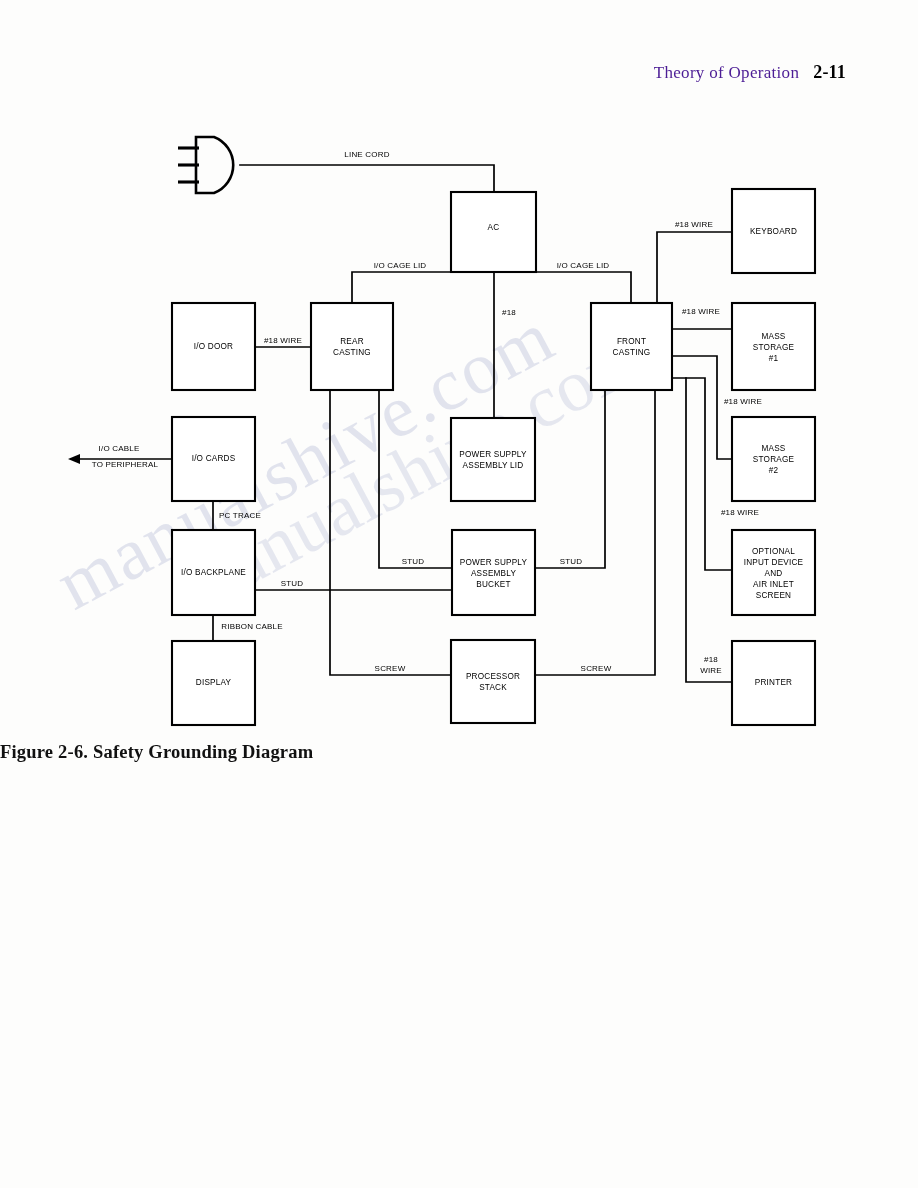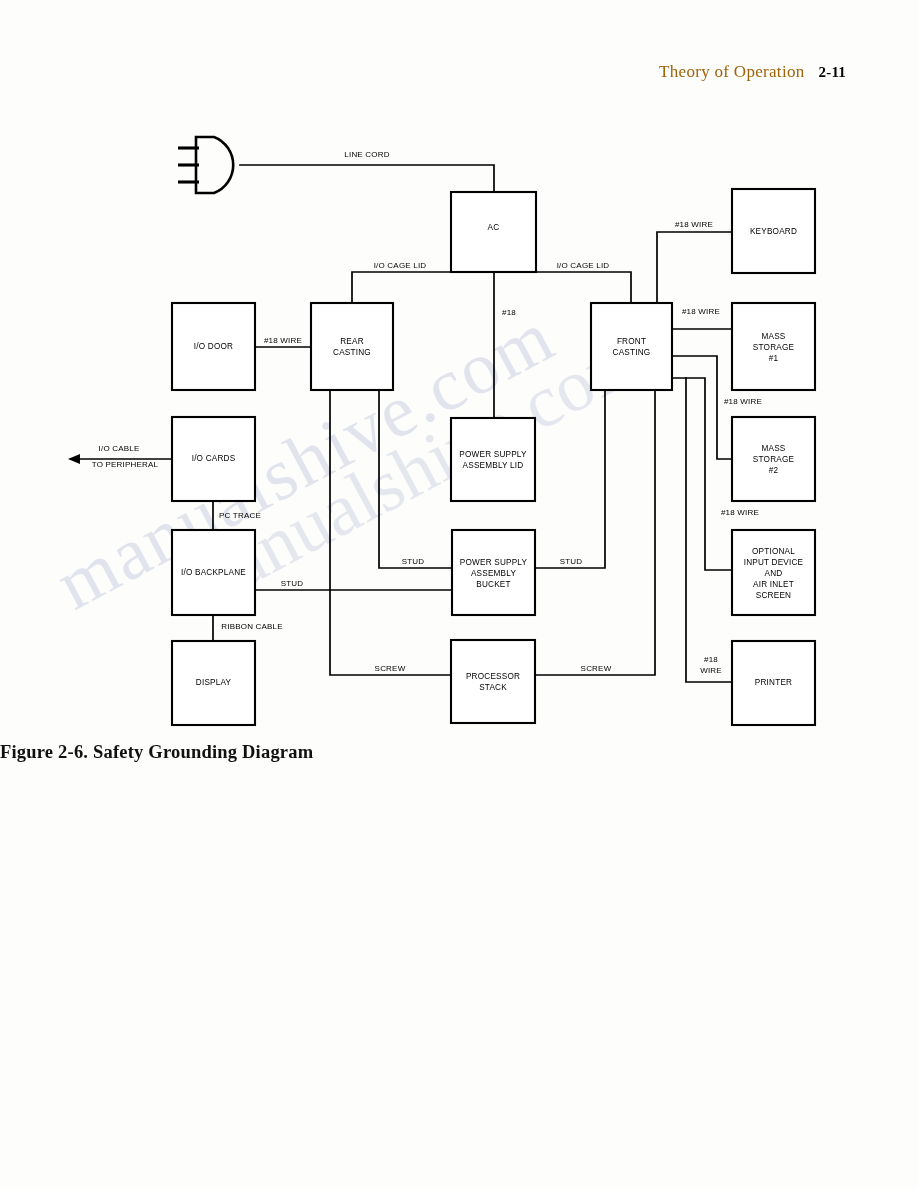--- a/index.html
+++ b/index.html
@@ -28,24 +28,24 @@
     right: 72px;
     display: flex;
     align-items: baseline;
     gap: 14px;
     font-family: "Liberation Serif", serif;
     white-space: nowrap;
   }
   .running-head .rh-title {
     font-size: 17px;
     letter-spacing: .3px;
-    color: #a16207;
+    color: #4c1d95;
   }
   .running-head .rh-page {
-    font-size: 15px;
+    font-size: 18px;
     font-weight: bold;
     letter-spacing: .2px;
     color: #000000;
   }
   
   .figure-wrap {
     position: absolute;
     left: 0;
     top: 0;
     width: 918px;

